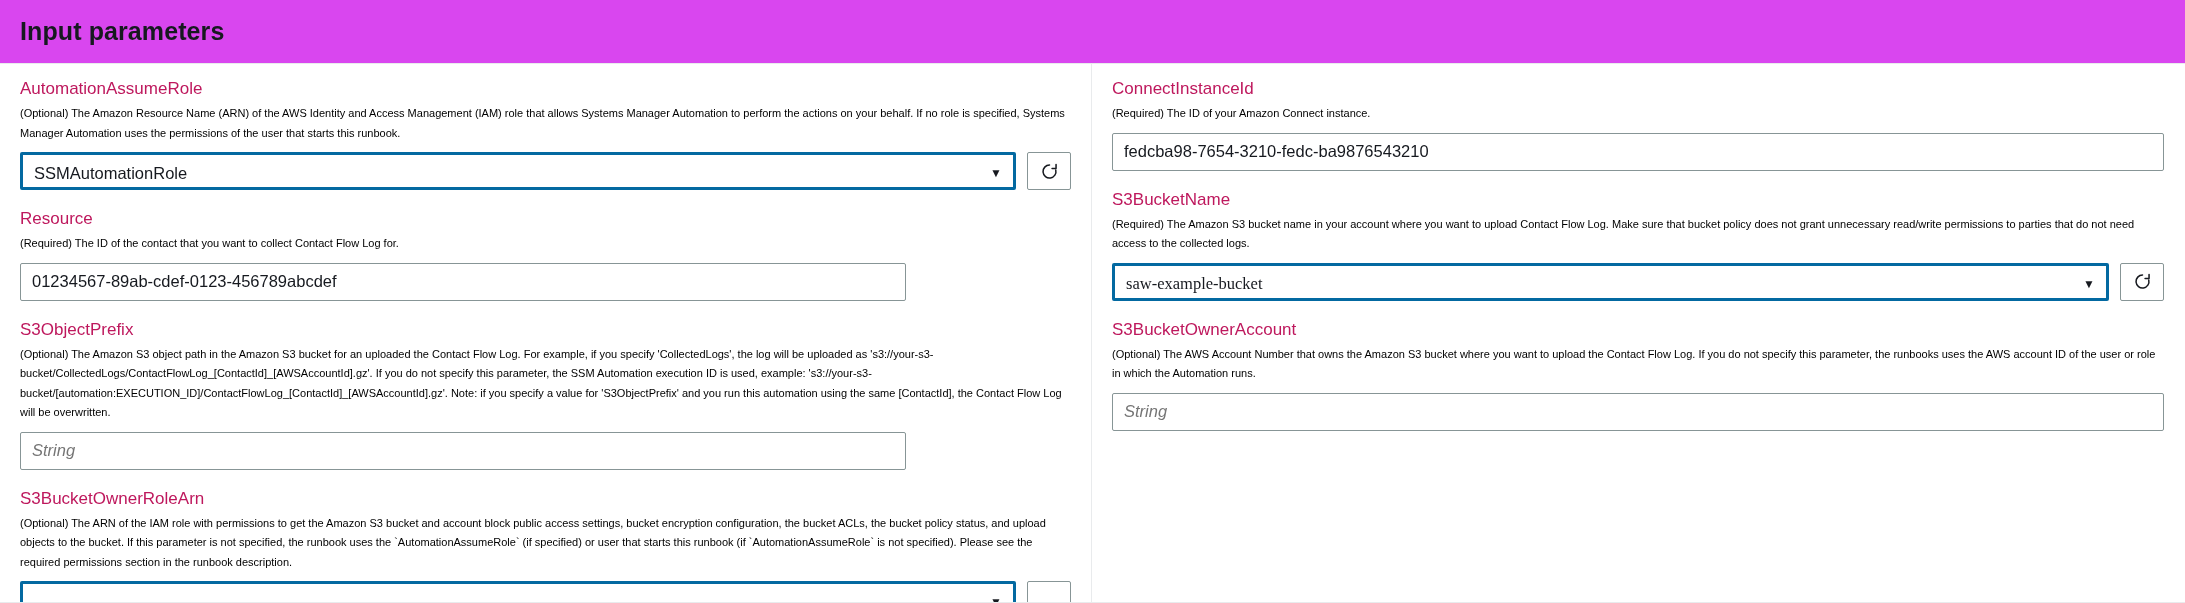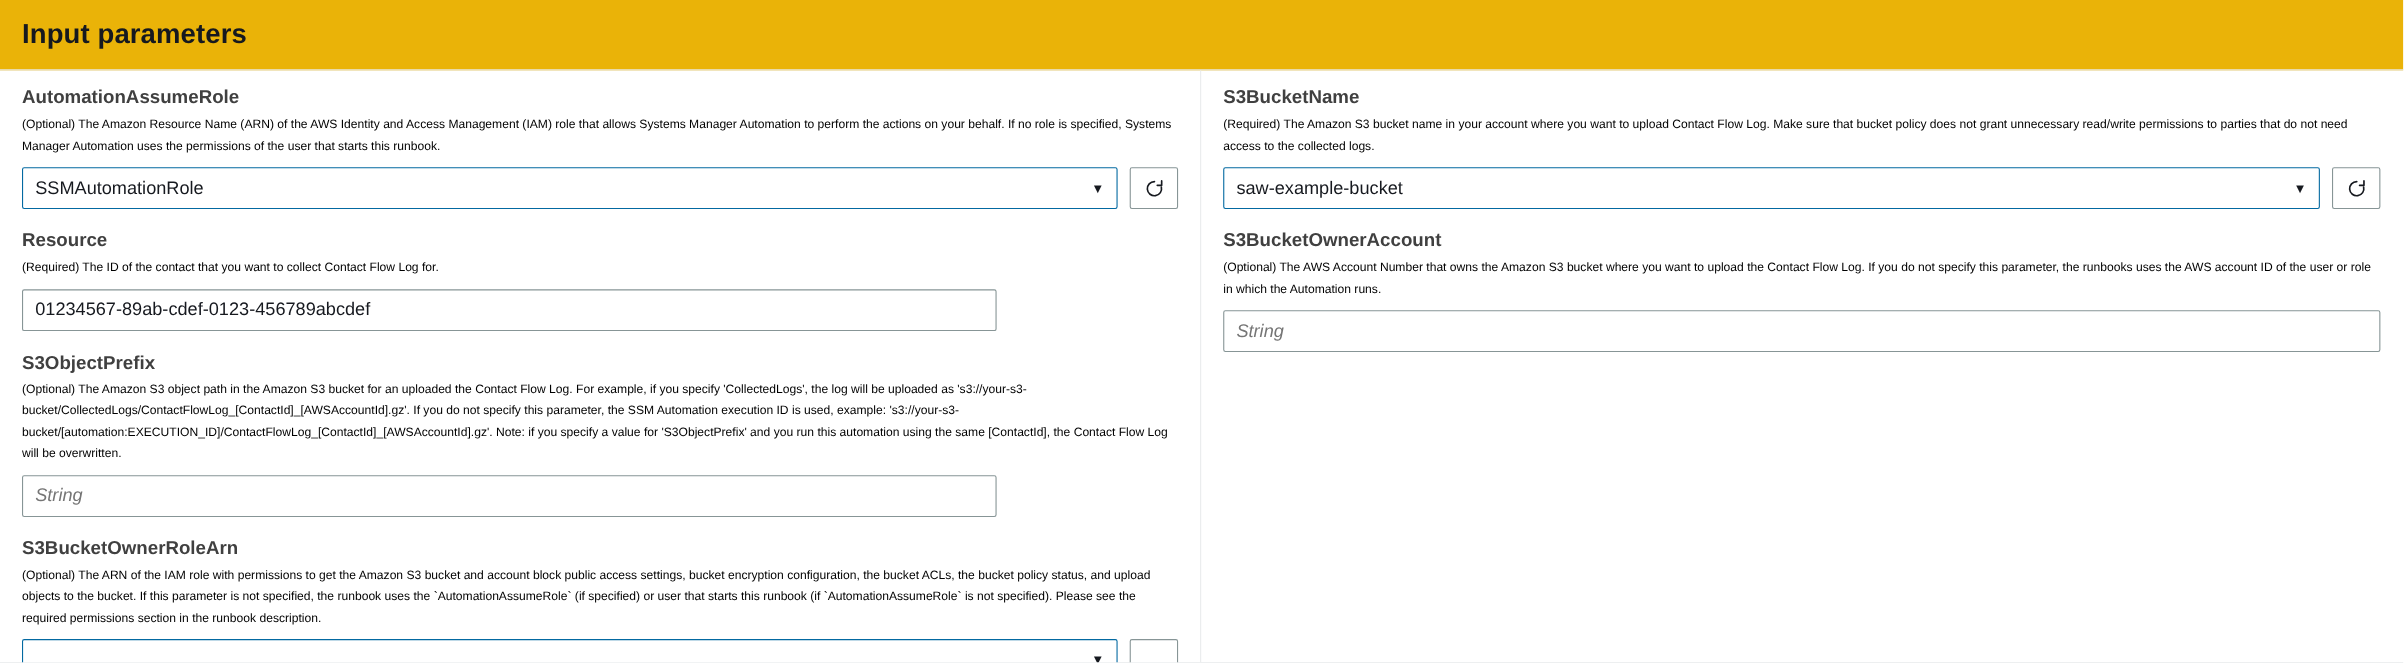--- a/index.html
+++ b/index.html
@@ -13,21 +13,21 @@
   .page {
     width: 2185px;
     height: 603px;
     position: relative;
     background: #ffffff;
     overflow: hidden;
     border-bottom: 1px solid #e9ebed;
   }
   .panel-header {
     height: 64px;
-    background: #eab308;
+    background: #d946ef;
     border-bottom: 1px solid #e9ebed;
     display: flex;
     align-items: center;
     padding: 0 20px;
   }
   .panel-header .title {
     font-size: 25px;
     font-weight: bold;
     color: #16191f;
     letter-spacing: 0.1px;
@@ -38,22 +38,22 @@
   }
   .col {
     width: 1092px;
     padding: 14px 20px 0 20px;
     position: relative;
   }
   .col.left { border-right: 1px solid #e9ebed; }
   .field { margin-bottom: 18px; }
   .field-label {
     font-size: 17px;
-    font-weight: bold;
-    color: #404040;
+    font-weight: normal;
+    color: #be185d;
     margin-bottom: 4px;
     line-height: 22px;
   }
   .field-desc {
     font-size: 11px;
     color: #000000;
     line-height: 19.5px;
     margin-bottom: 9px;
     max-width: 1060px;
   }
@@ -73,21 +73,21 @@
     padding: 0 11px;
     width: 100%;
     line-height: 36px;
   }
   .text-input.placeholder {
     color: #737373;
     font-style: italic;
   }
   .select {
     height: 38px;
-    border: 1px solid #0369a1;
+    border: 3px solid #0369a1;
     border-radius: 2px;
     background: #ffffff;
     font-size: 16.5px;
     color: #16191f;
     padding: 0 34px 0 11px;
     line-height: 36px;
     position: relative;
     width: 100%;
     white-space: nowrap;
     overflow: hidden;
@@ -111,21 +111,21 @@
     background: #ffffff;
     display: flex;
     align-items: center;
     justify-content: center;
     cursor: pointer;
   }
   .refresh-btn svg { display: block; }
   .w-select-left { width: 755px; }
   .w-input-left { width: 886px; }
   .w-input-right { width: 1052px; }
-  .w-select-right { width: 785px; }
+  .w-select-right { width: 785px; font-family: Liberation Serif, serif; }
 </style>
 </head>
 <body>
 
 <div class="page">
 
   <div class="panel-header">
     <span class="title">Input parameters</span>
   </div>
 
@@ -181,20 +181,27 @@
           <div class="refresh-btn">
             
           </div>
         </div>
       </div>
 
     </div>
 
     <div class="col right">
 
+      <div class="field">
+        <div class="field-label">ConnectInstanceId</div>
+        <div class="field-desc">(Required) The ID of your Amazon Connect instance.</div>
+        <div class="input-row">
+          <input class="text-input w-input-right" type="text" value="fedcba98-7654-3210-fedc-ba9876543210" style="">
+        </div>
+      </div>
 
       <div class="field">
         <div class="field-label">S3BucketName</div>
         <div class="field-desc">(Required) The Amazon S3 bucket name in your account where you want to upload Contact Flow Log. Make sure that bucket policy does not grant unnecessary read/write permissions to parties that do not need access to the collected logs.</div>
         <div class="input-row">
           <div class="select-wrap w-select-right">
             <div class="select">
               <span>saw-example-bucket</span>
               <span class="caret">▼</span>
             </div>

